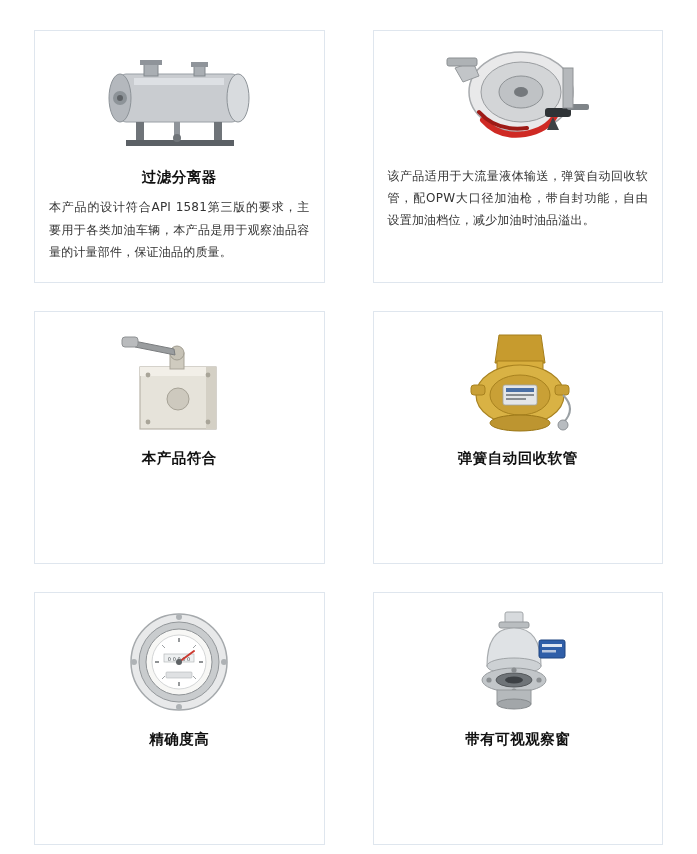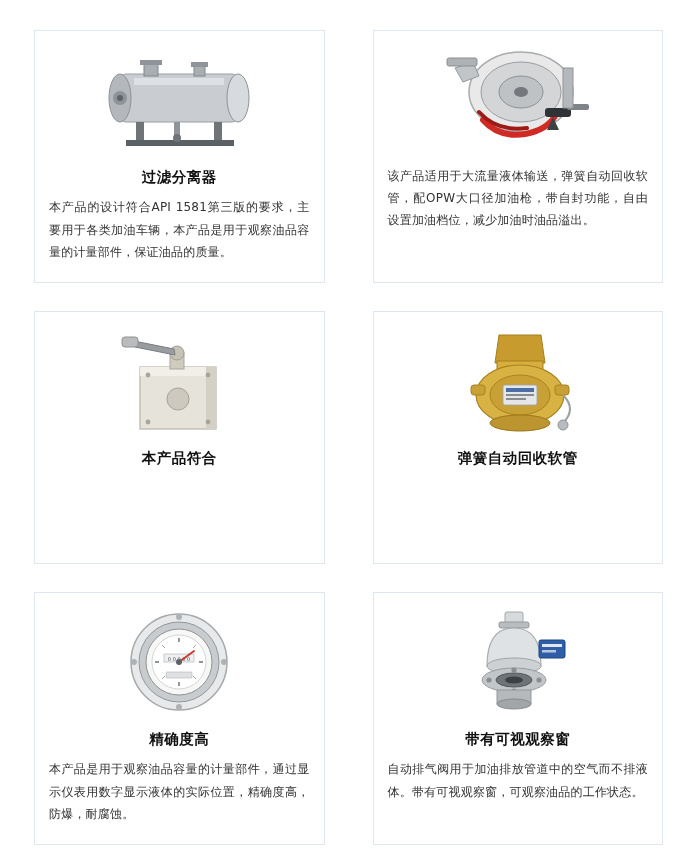--- a/index.html
+++ b/index.html
@@ -203,21 +203,20 @@
 
           <rect x="92" y="68" width="26" height="6" rx="1" fill="#dfe1e3" stroke="#b3b6b8" stroke-width="0.6"></rect>
 
           <circle cx="105" cy="13" r="3" fill="#aeb2b5"></circle>
           <circle cx="105" cy="103" r="3" fill="#aeb2b5"></circle>
           <circle cx="60" cy="58" r="3" fill="#aeb2b5"></circle>
           <circle cx="150" cy="58" r="3" fill="#aeb2b5"></circle>
         </svg>
       </div>
       <div class="card-title">精确度高</div>
-      <div class="card-desc">本产品是用于观察油品容量的计量部件，通过显示仪表用数字显示液体的实际位置，精确度高，防爆，耐腐蚀。</div>
     </div>
 
     <div class="card">
       <div class="card-image">
         <svg width="210" height="118" viewBox="0 0 210 118">
           <rect x="0" y="0" width="210" height="118" fill="#ffffff"></rect>
 
           <rect x="92" y="8" width="18" height="12" rx="2" fill="#d7dadd" stroke="#a3a7aa" stroke-width="1"></rect>
           <rect x="86" y="18" width="30" height="6" rx="2" fill="#b9bdc0" stroke="#93979a" stroke-width="1"></rect>
 
@@ -235,17 +234,16 @@
           <circle cx="76" cy="76" r="2.6" fill="#8a8e91"></circle>
           <circle cx="126" cy="76" r="2.6" fill="#8a8e91"></circle>
           <circle cx="101" cy="66" r="2.6" fill="#8a8e91"></circle>
           <circle cx="101" cy="87" r="2.6" fill="#8a8e91"></circle>
 
           <rect x="84" y="86" width="34" height="14" fill="#b5b9bc" stroke="#93979a" stroke-width="1"></rect>
           <ellipse cx="101" cy="100" rx="17" ry="5" fill="#a2a6a9" stroke="#878b8e" stroke-width="1"></ellipse>
         </svg>
       </div>
       <div class="card-title">带有可视观察窗</div>
-      <div class="card-desc">自动排气阀用于加油排放管道中的空气而不排液体。带有可视观察窗，可观察油品的工作状态。</div>
     </div>
 
   </div>
 </div>
 
 </body></html>

